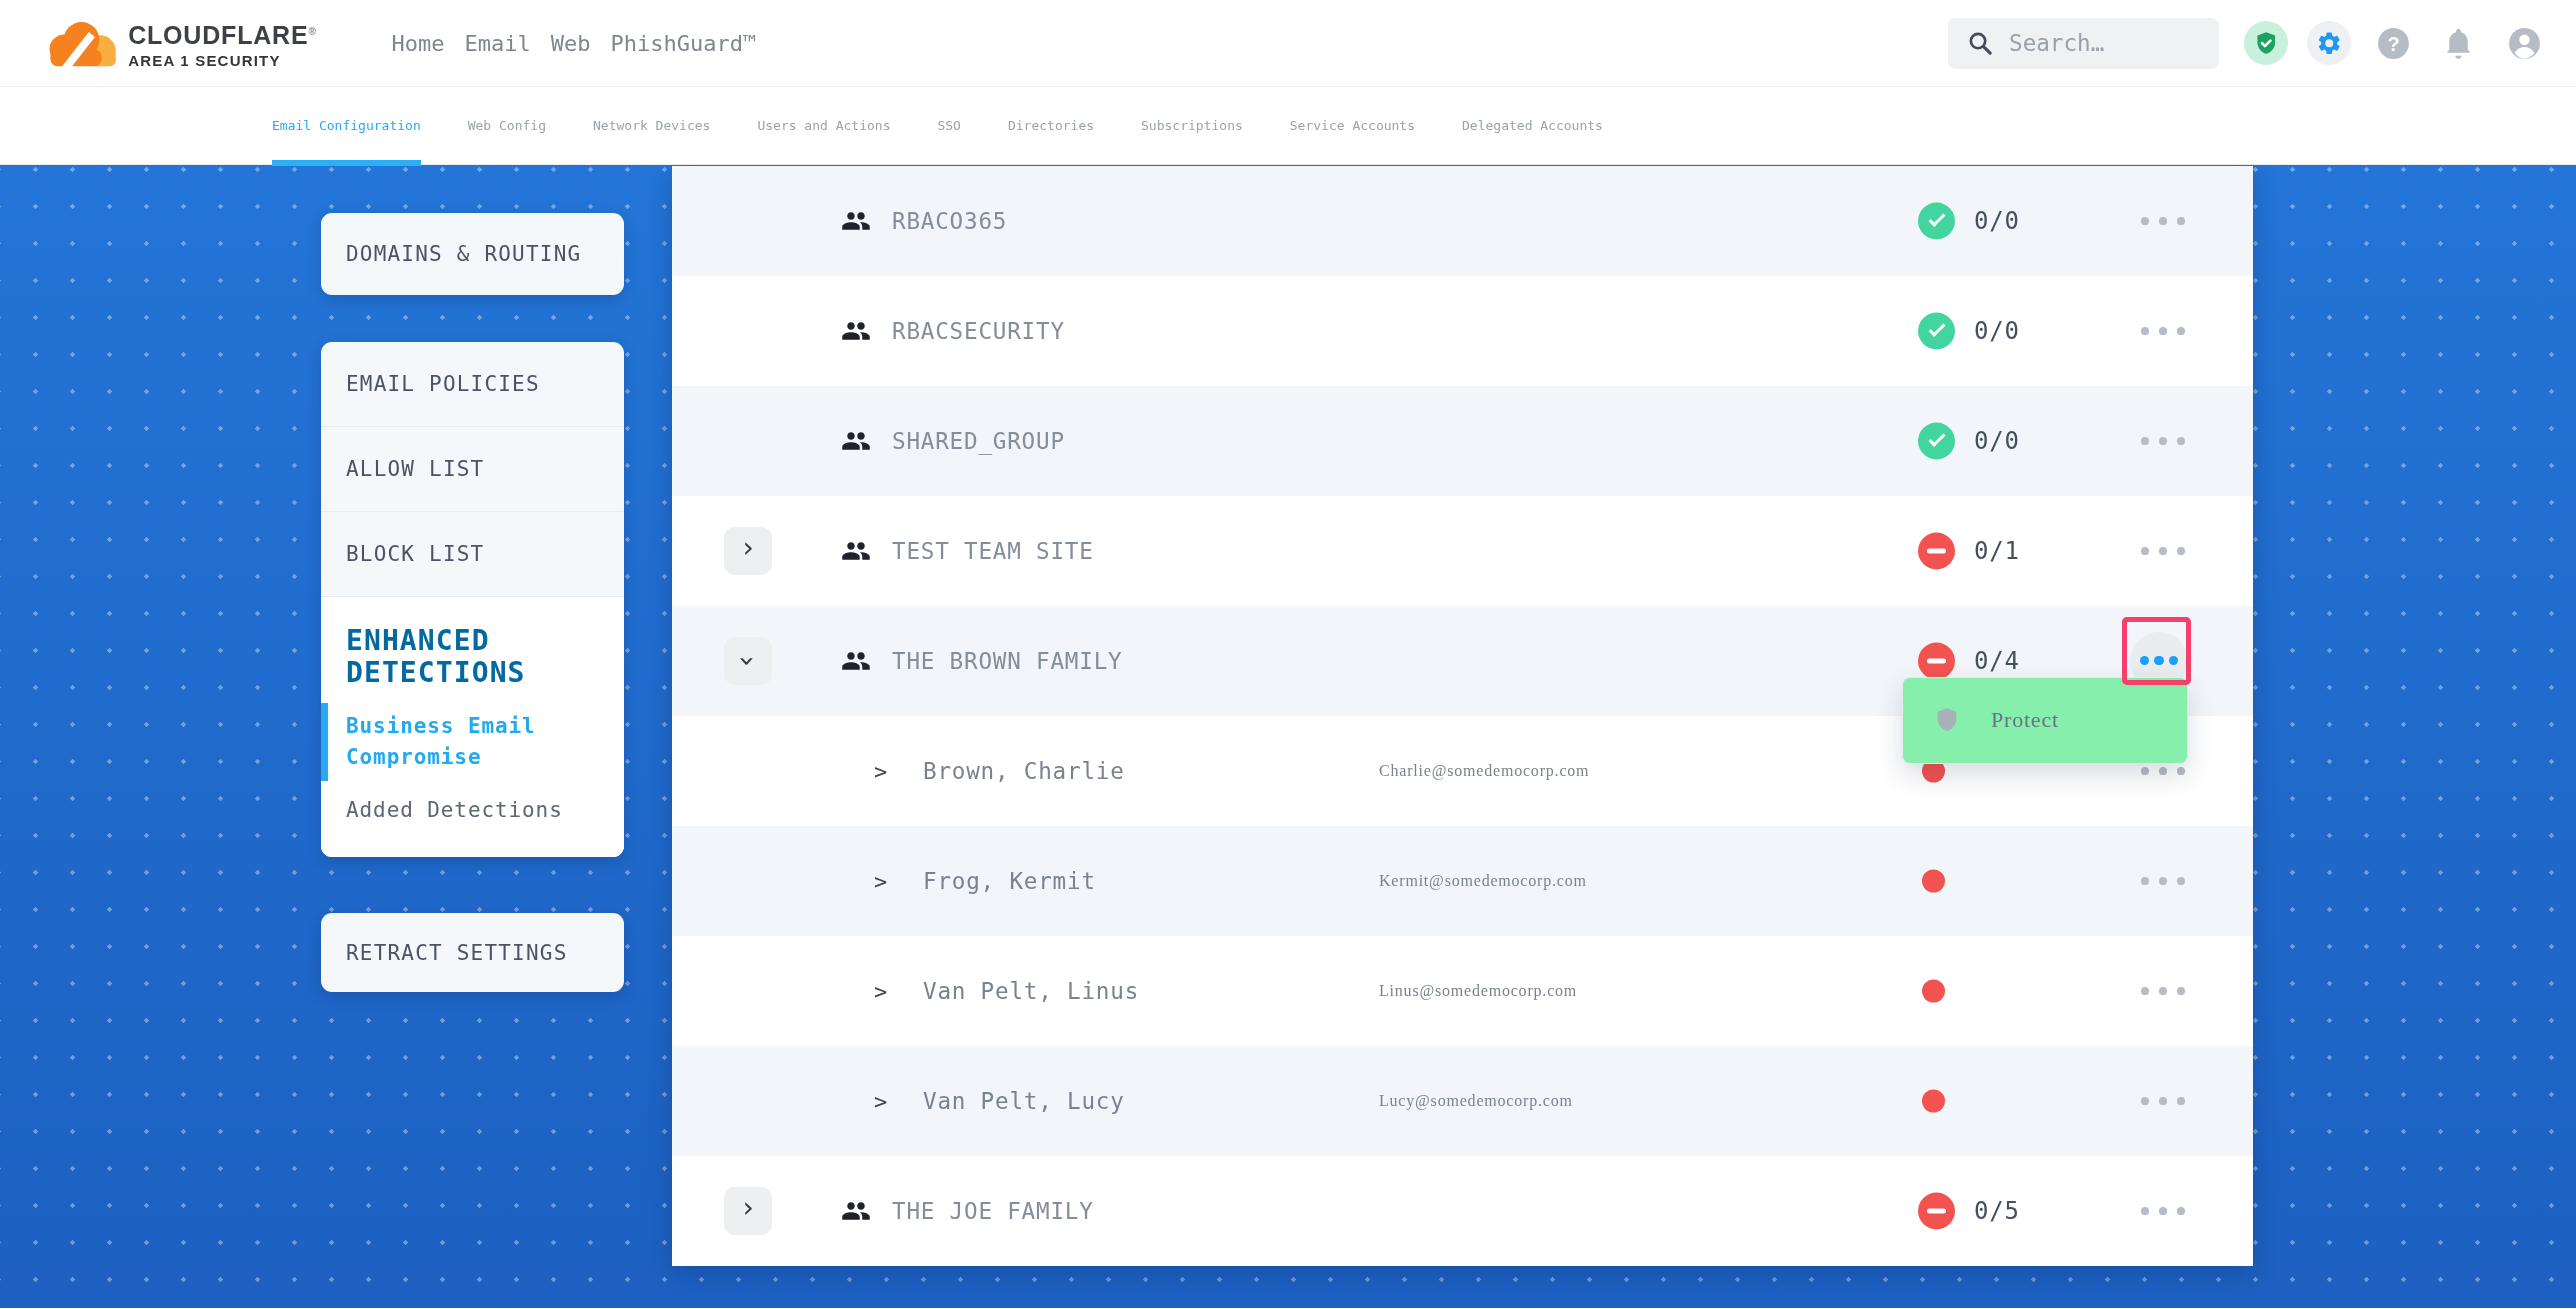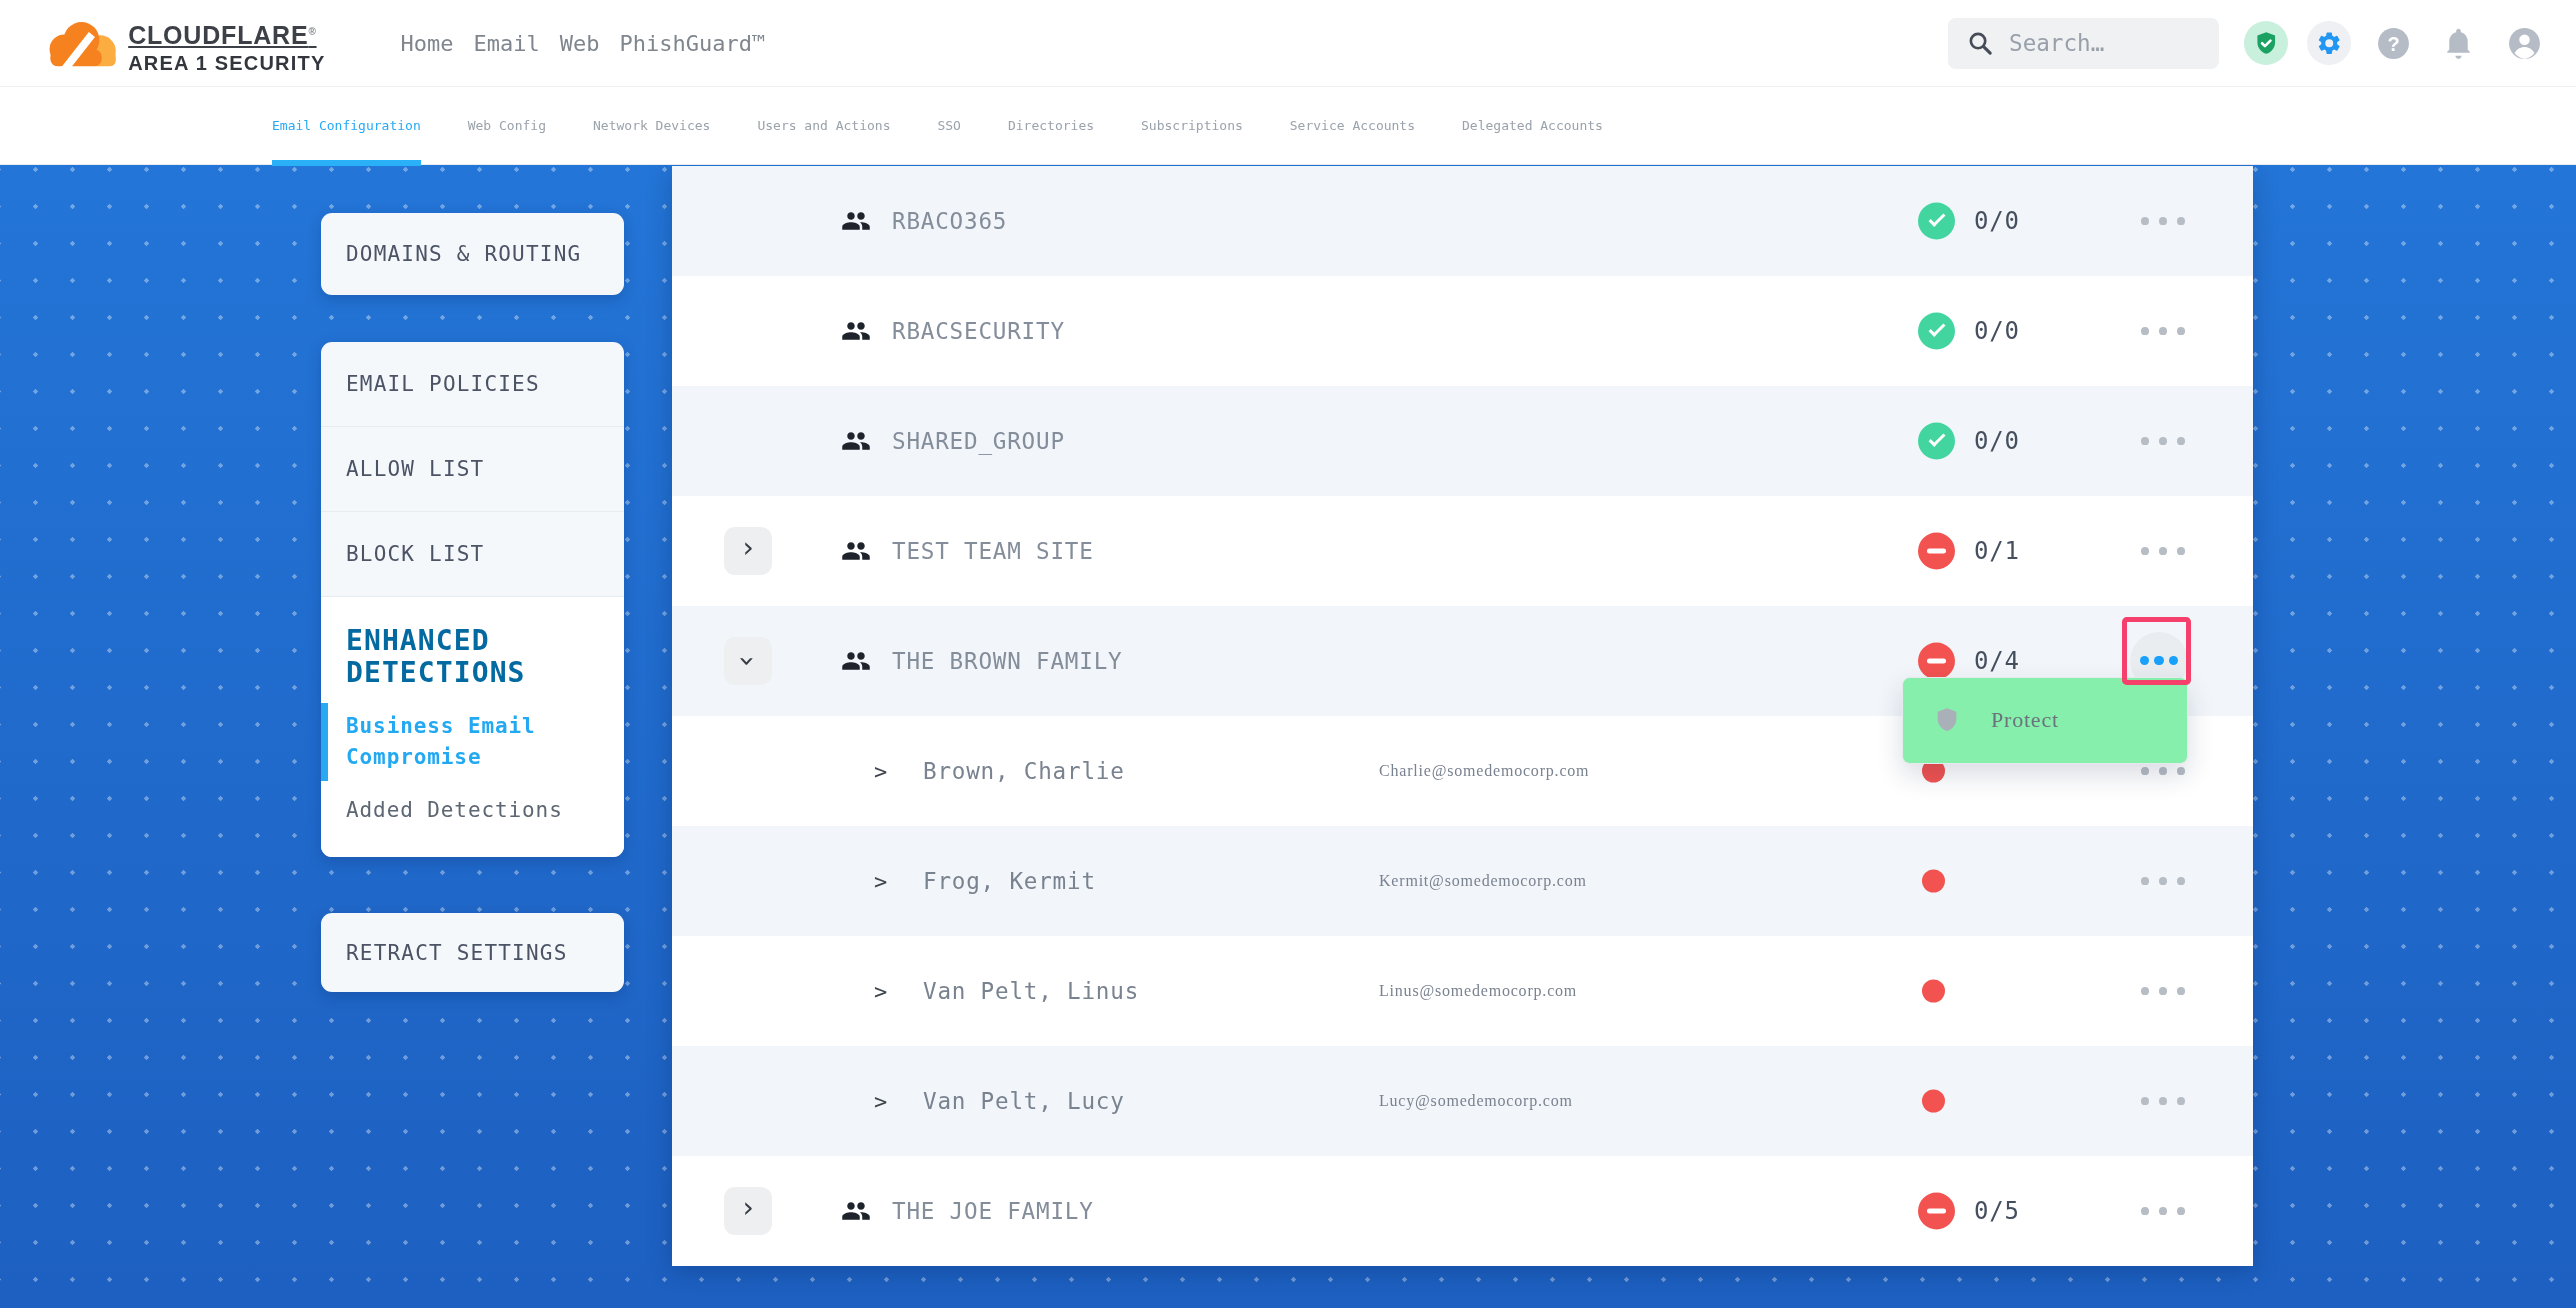--- a/index.html
+++ b/index.html
@@ -6,23 +6,23 @@
   html,body { width:2576px; height:1309px; overflow:hidden; background:#fff;
               font-family:"DejaVu Sans Mono","Liberation Mono",monospace; }
   .page { position:relative; width:2576px; height:1309px; }
 
   
   .header { position:relative; height:87px; background:#fff; display:flex; align-items:center;
             border-bottom:0.8px solid #eceef1; z-index:6; }
   .logo { display:flex; align-items:flex-start; margin-left:41px; }
   .logo svg { width:81px; height:64px; margin-top:7.8px; }
   .brand-block { margin-left:6.2px; margin-top:14px; font-family:"Liberation Sans",sans-serif; }
-  .brand { font-size:25px; font-weight:bold; letter-spacing:0.8px; color:#3d4147;text-decoration:underline; }
+  .brand { font-size:25px; font-weight:bold; letter-spacing:0.8px; color:#3d4147; }
   .brand sup { font-size:10px; color:#7d838b; }
-  .brand-sub { font-size:20px; font-weight:bold; letter-spacing:1.2px; color:#33373d; margin-top:1.6px; }
+  .brand-sub { font-size:15px; font-weight:bold; letter-spacing:1.2px; color:#33373d; margin-top:1.6px; }
   .main-nav { display:flex; gap:20px; margin-left:75px; font-size:22px; color:#7f868e; }
   .main-nav span { cursor:pointer; }
   .search-box { margin-left:auto; display:flex; align-items:center; width:271px; height:51px;
                 background:#eff1f3; border-radius:7.8px; padding:0 18.7px; }
   .search-box svg { width:26.5px; height:26.5px; flex:none; }
   .search-box input { border:none; outline:none; background:transparent; font:inherit;
                       font-size:22.6px; color:#4b515b; margin-left:15.6px; width:179px; }
   .search-box input::placeholder { color:#99a0a9; }
   .header-icons { display:flex; align-items:center; gap:18.7px; margin:0 28px 0 25px; }
   .hicon { width:44px; height:44px; border-radius:50%; display:flex; align-items:center;

